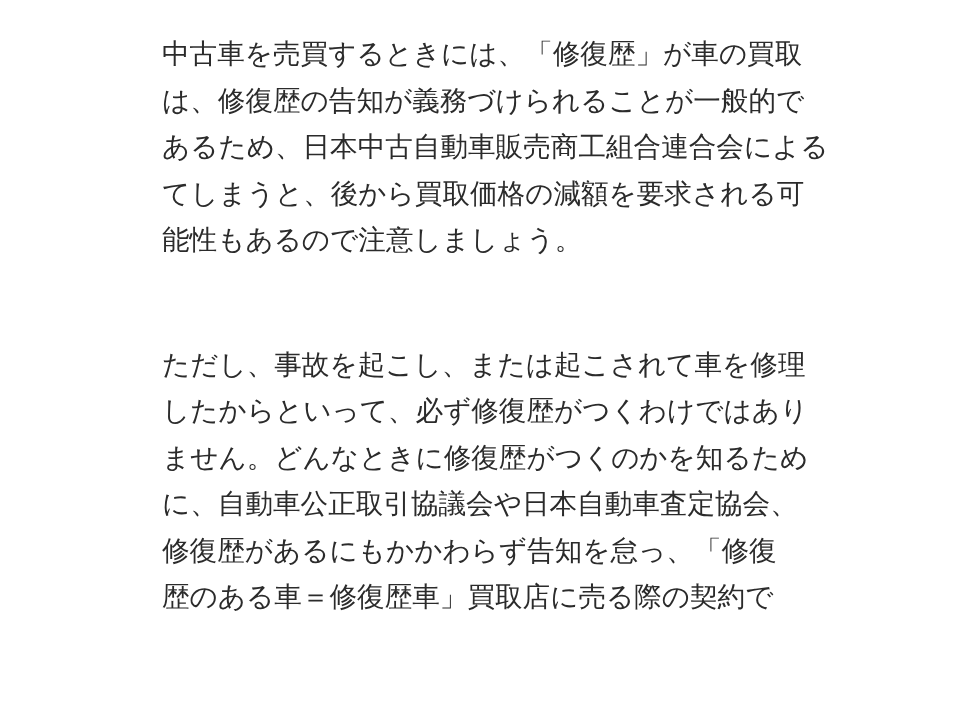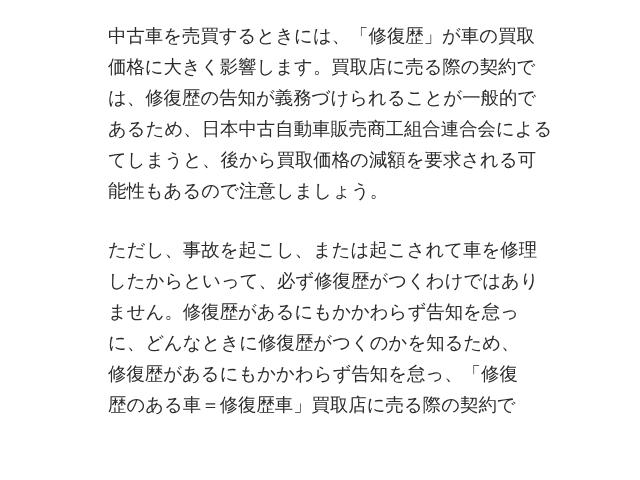--- a/index.html
+++ b/index.html
@@ -22,40 +22,40 @@
       font-size: 18.4px;
       line-height: 31px;
       color: #2b2b2b;
       letter-spacing: 0;
     }
     .paragraph {
       margin: 0;
       padding: 0;
     }
     .paragraph + .paragraph {
-      margin-top: 28px;
+      margin-top: 53px;
+      font-family: Liberation Serif, serif;
     }
     .line {
       height: 31px;
       white-space: nowrap;
     }
   </style>
 </head>
 <body style="background: rgb(255, 255, 255);">
 
 <div class="article" style="color: rgb(43, 43, 43);">
   <div class="paragraph">
     <div class="line">中古車を売買するときには、「修復歴」が車の買取</div>
-    <div class="line">価格に大きく影響します。買取店に売る際の契約で</div>
     <div class="line">は、修復歴の告知が義務づけられることが一般的で</div>
     <div class="line">あるため、日本中古自動車販売商工組合連合会による</div>
     <div class="line">てしまうと、後から買取価格の減額を要求される可</div>
     <div class="line">能性もあるので注意しましょう。</div>
   </div>
   <div class="paragraph">
     <div class="line">ただし、事故を起こし、または起こされて車を修理</div>
     <div class="line">したからといって、必ず修復歴がつくわけではあり</div>
-    <div class="line">ません。修復歴があるにもかかわらず告知を怠っ</div>
-    <div class="line">に、どんなときに修復歴がつくのかを知るため、</div>
+    <div class="line">ません。どんなときに修復歴がつくのかを知るため</div>
+    <div class="line">に、自動車公正取引協議会や日本自動車査定協会、</div>
     <div class="line">修復歴があるにもかかわらず告知を怠っ、「修復</div>
     <div class="line">歴のある車＝修復歴車」買取店に売る際の契約で</div>
   </div>
 </div>
 
 </body></html>

